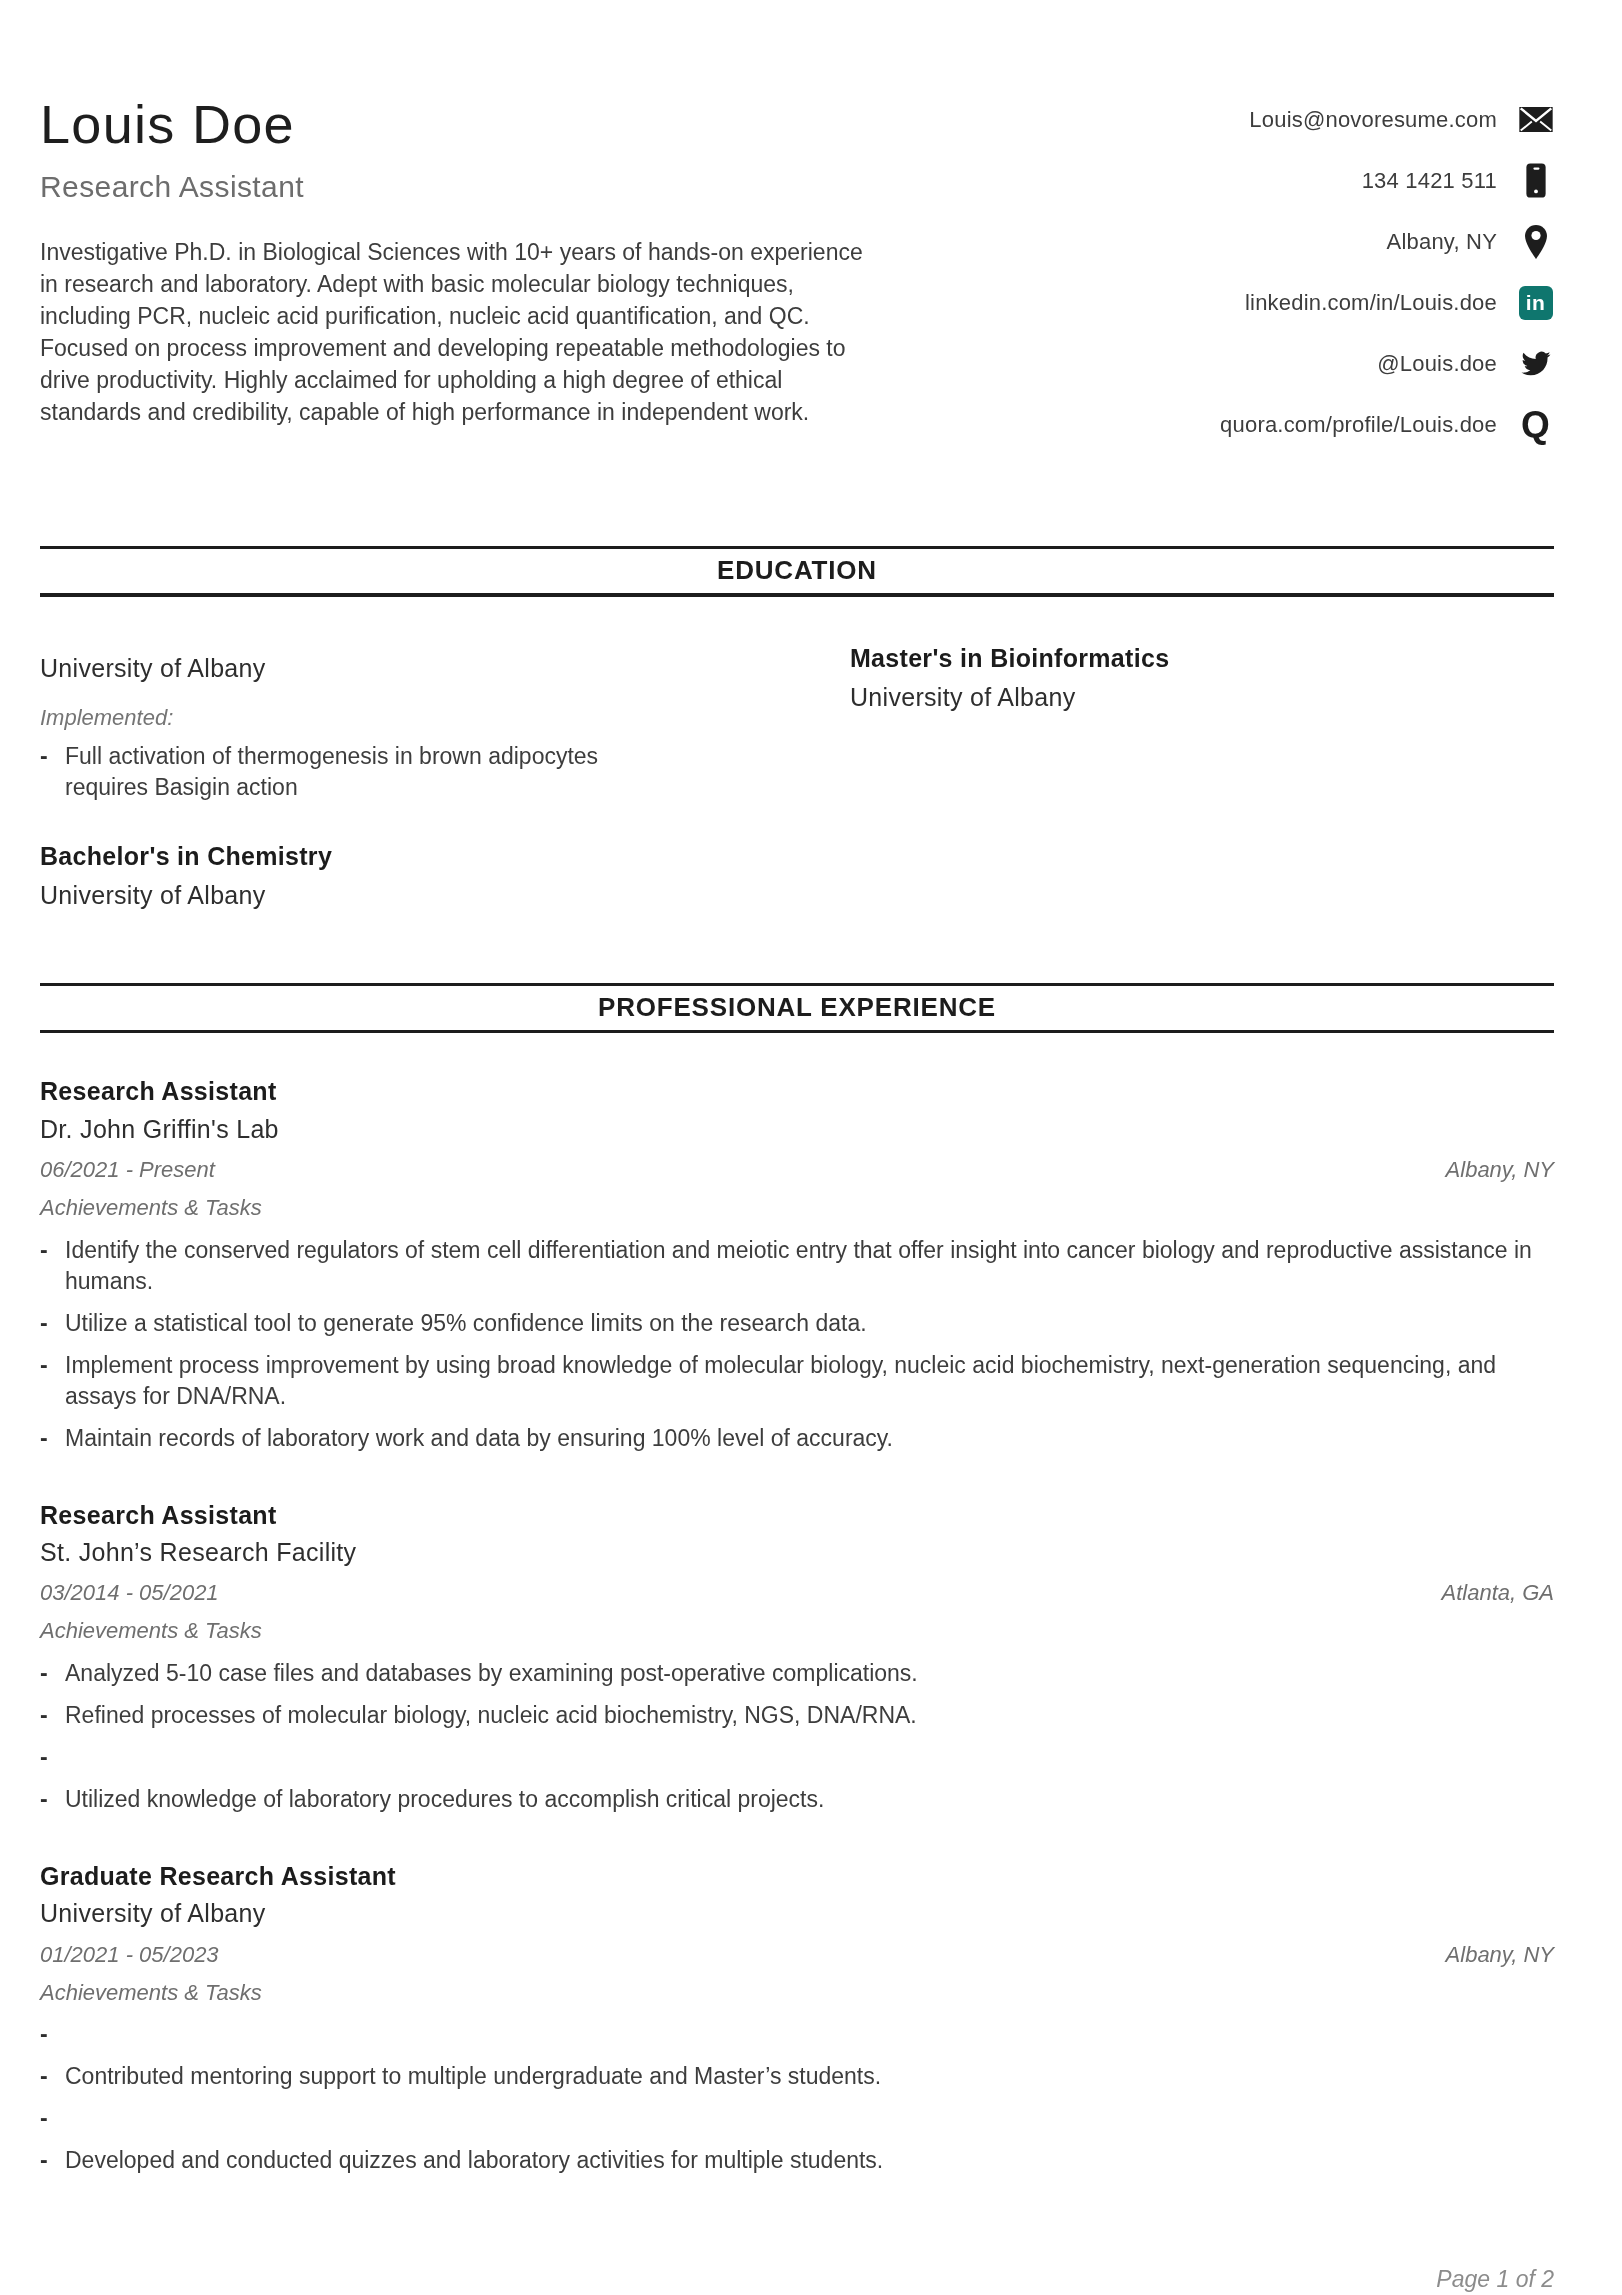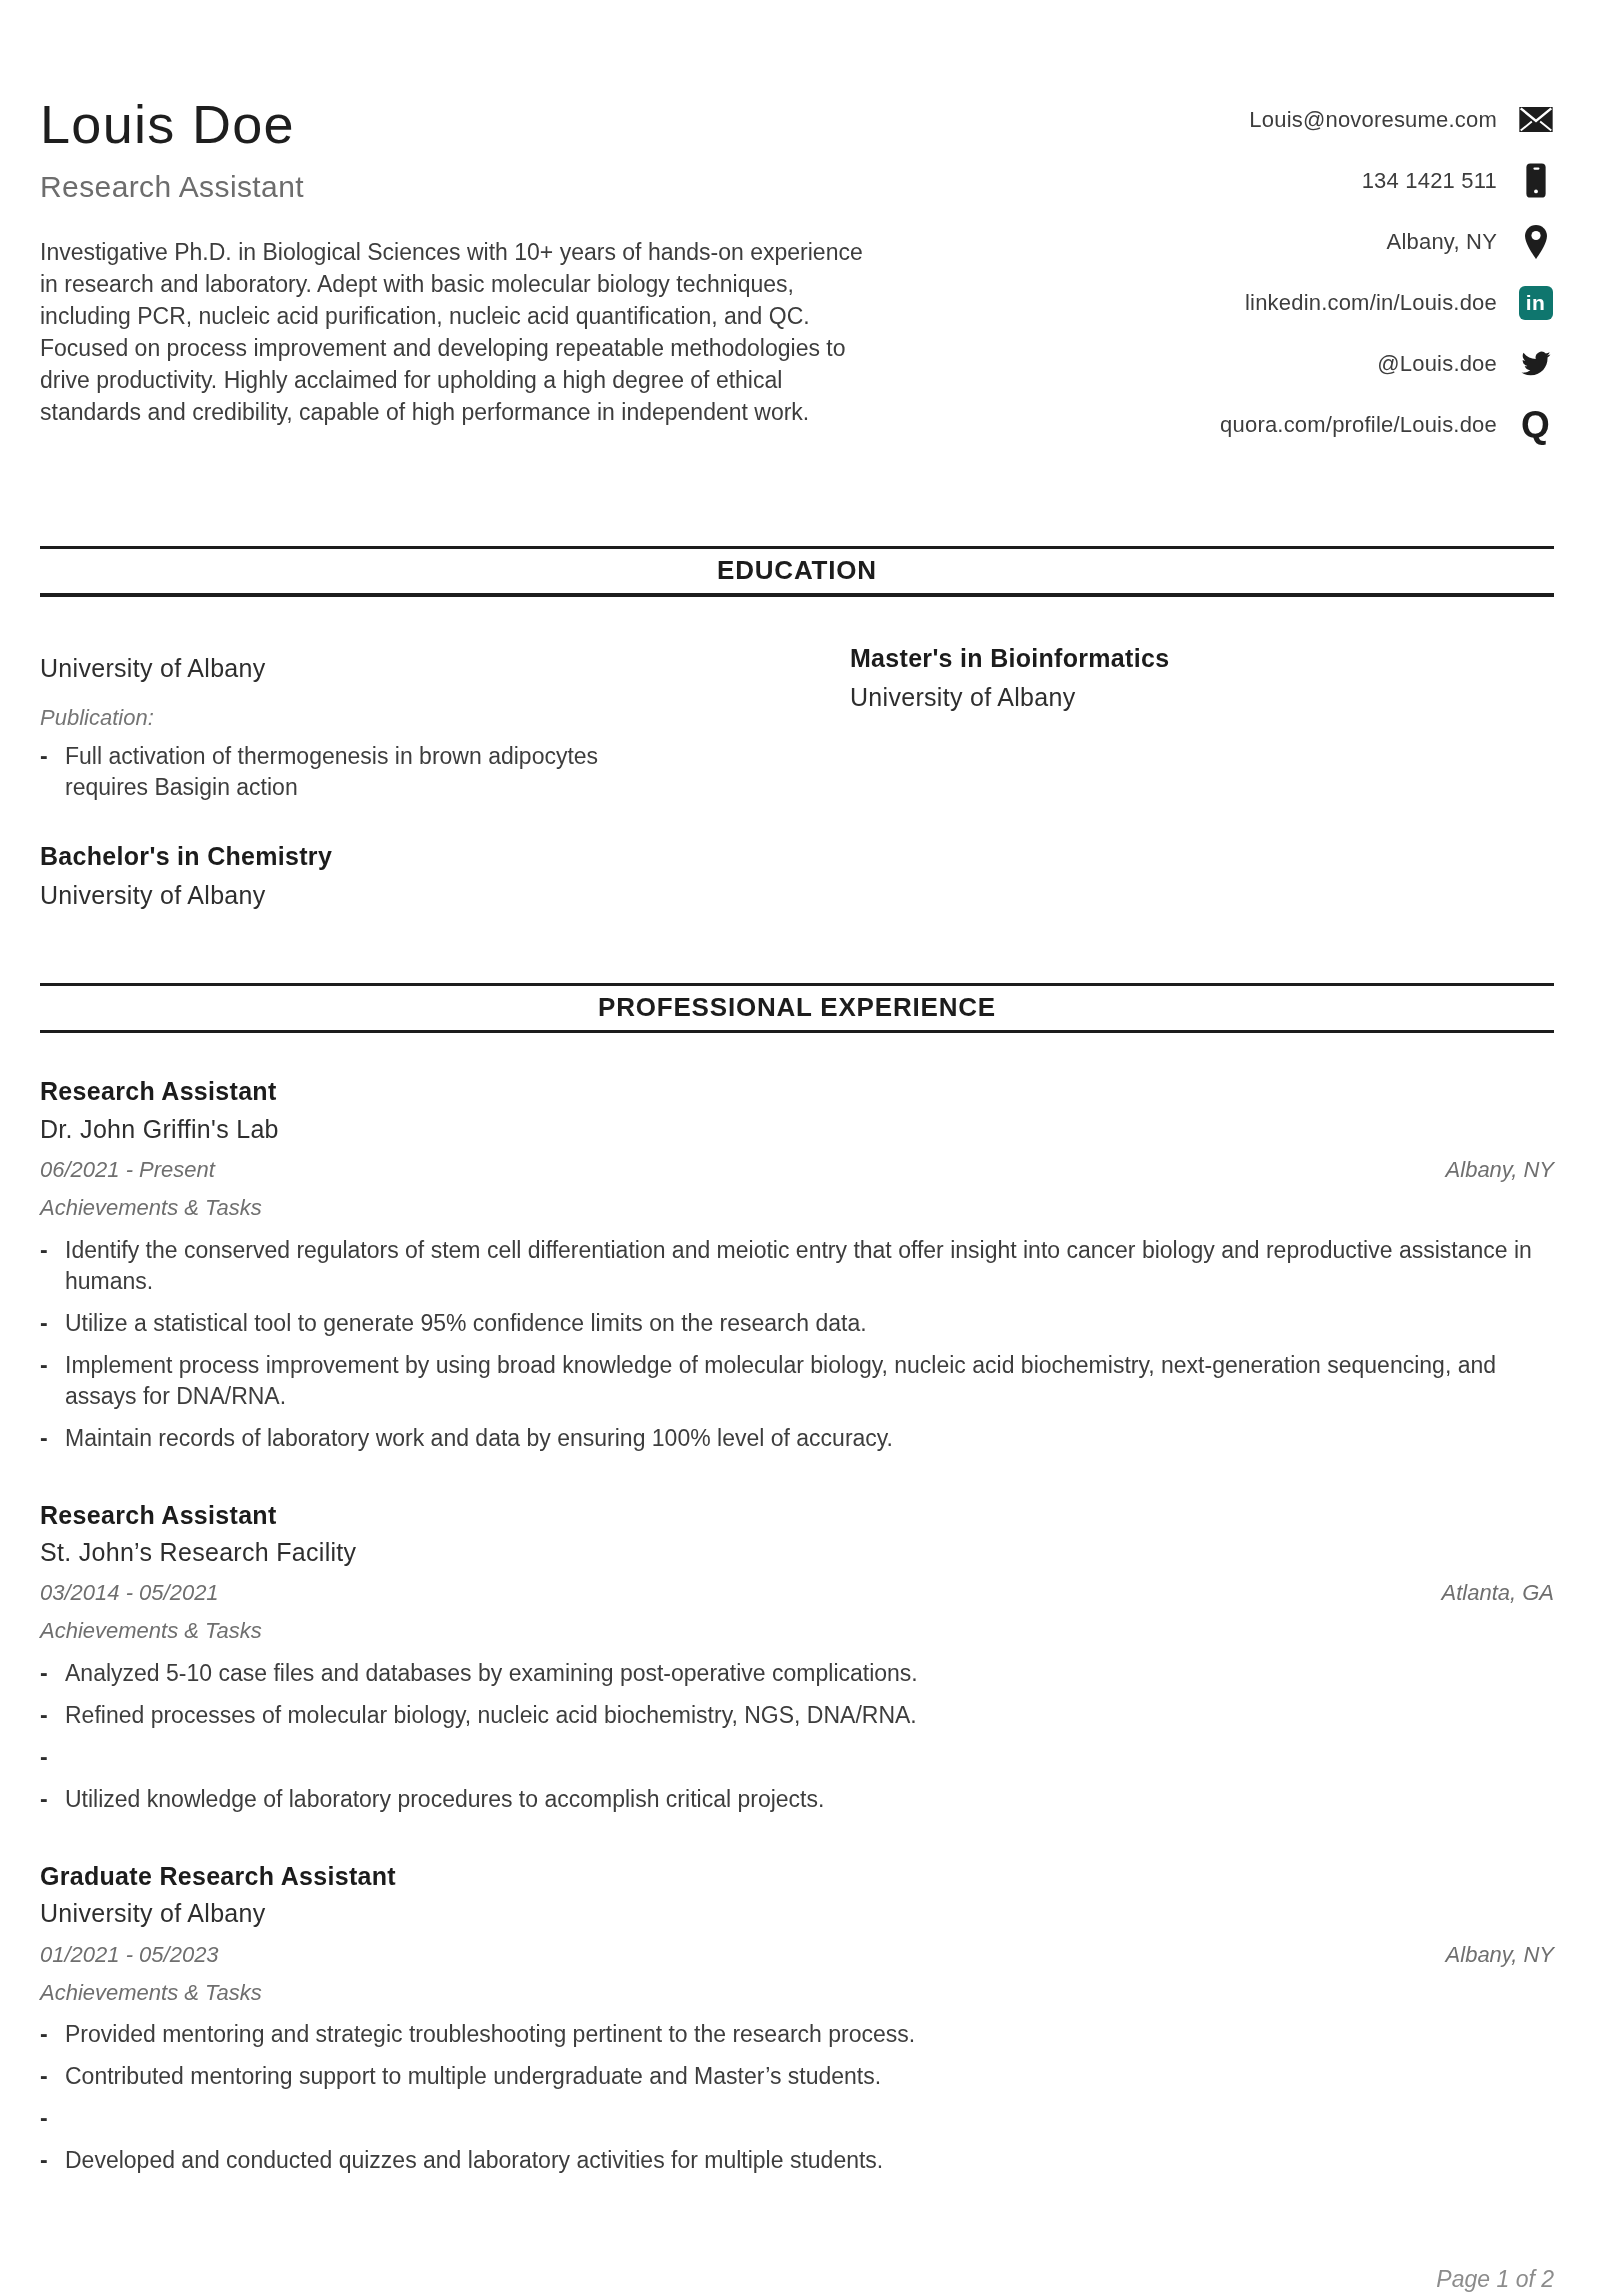--- a/index.html
+++ b/index.html
@@ -136,21 +136,21 @@
 
     <div class="section-header">
       <div class="rule"></div>
       <h2 class="section-title">EDUCATION</h2>
       <div class="rule"></div>
     </div>
 
     <div class="edu-grid">
       <div class="edu-entry">
         <div class="school">University of Albany</div>
-        <div class="pub-label">Publication:</div>
+        <div class="pub-label">Implemented:</div>
         <div class="pub-item">
           <span class="dash">-</span>
           <span>Full activation of thermogenesis in brown adipocytes requires Basigin action</span>
         </div>
       </div>
 
       <div class="edu-entry">
         <div class="degree">Master's in Bioinformatics</div>
         <div class="school">University of Albany</div>
       </div>
@@ -226,21 +226,20 @@
       <div class="job-title">Graduate Research Assistant</div>
       <div class="job-org">University of Albany</div>
       <div class="job-meta">
         <span>01/2021 - 05/2023</span>
         <span>Albany, NY</span>
       </div>
       <div class="tasks-label">Achievements &amp; Tasks</div>
       <ul class="bullets">
         <li>
             <span class="dash">-</span>
-            <span>Provided mentoring and strategic troubleshooting pertinent to the research process.</span>
           </li>
         <li>
             <span class="dash">-</span>
             <span>Contributed mentoring support to multiple undergraduate and Master’s students.</span>
           </li>
         <li>
             <span class="dash">-</span>
           </li>
         <li>
             <span class="dash">-</span>

